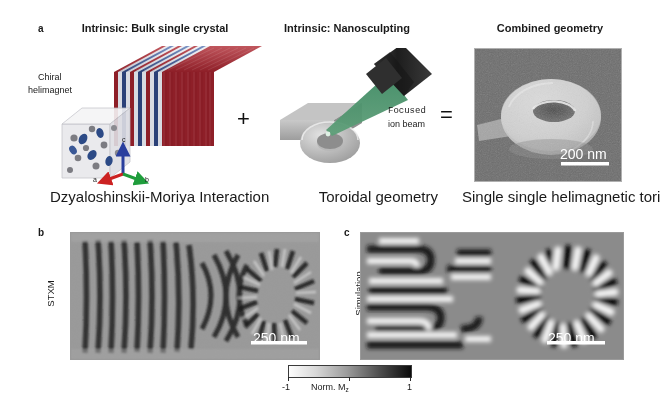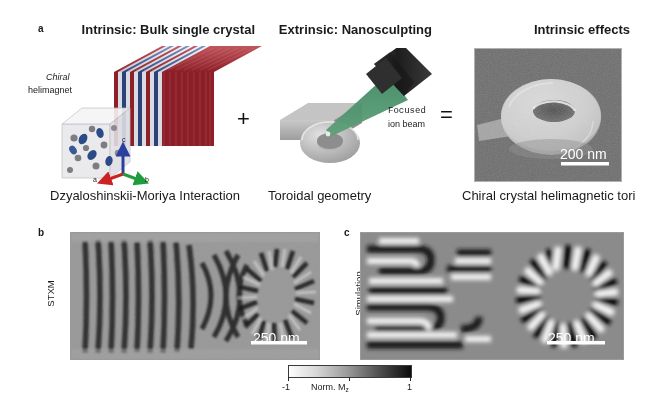--- a/index.html
+++ b/index.html
@@ -1,46 +1,46 @@
 <!DOCTYPE html>
 <html><head>
 <meta charset="utf-8">
 <style>
   html,body{margin:0;padding:0;background:#ffffff;}
   body{width:667px;height:412px;position:relative;overflow:hidden;
        font-family:"Liberation Sans","DejaVu Sans",sans-serif;color:#1a1a1a;}
   .abs{position:absolute;}
   .panel-letter{font-weight:bold;font-size:10px;line-height:1;}
-  .hdr{font-weight:bold;font-size:13px;text-align:right;white-space:nowrap;}
-  .cap{font-size:13px;text-align:left;white-space:nowrap;color:#1a1a1a;}
+  .hdr{font-weight:bold;font-size:11px;text-align:center;white-space:nowrap;}
+  .cap{font-size:15px;text-align:right;white-space:nowrap;color:#1a1a1a;}
   .sm{font-size:9px;white-space:nowrap;}
   .plus{font-size:22px;font-weight:500;line-height:1;color:#111;}
   .vlabel{font-size:9.5px;white-space:nowrap;transform-origin:50% 50%;
           transform:rotate(-90deg);}
   .imgbox{border:1px solid #9a9a9a;overflow:hidden;background:#8b8b8b;}
   .sem-box{border:1px solid #b0b0b0;}
   .scaletxt{position:absolute;color:#ffffff;font-size:14px;white-space:nowrap;}
   .cbar{position:absolute;border:1px solid #3a3a3a;
         background:linear-gradient(to right,#fdfdfd 0%,#d8d8d8 22%,#9a9a9a 48%,#4e4e4e 74%,#0b0b0b 100%);}
   .cbtick{position:absolute;background:#2a2a2a;width:1px;}
   .cbtxt{position:absolute;font-size:9px;white-space:nowrap;color:#1a1a1a;}
   sub{font-size:0.72em;vertical-align:-0.25em;}
 </style>
 </head>
 <body>
 
 <div class="abs panel-letter" style="left:38px;top:24px;">a</div>
 
 <div class="abs hdr" style="left:55px;top:22px;width:200px;">Intrinsic: Bulk single crystal</div>
 
-<div class="abs hdr" style="left:262px;top:22px;width:170px;">Extrinsic: Nanosculpting</div>
-
-<div class="abs hdr" style="left:470px;top:22px;width:160px;">Intrinsic effects</div>
-
-<div class="abs sm" style="left:46px;top:72px;font-style:italic;">Chiral</div>
+<div class="abs hdr" style="left:262px;top:22px;width:170px;">Intrinsic: Nanosculpting</div>
+
+<div class="abs hdr" style="left:470px;top:22px;width:160px;">Combined geometry</div>
+
+<div class="abs sm" style="left:38px;top:72px;">Chiral</div>
 <div class="abs sm" style="left:28px;top:85px;">helimagnet</div>
 
 <svg class="abs" style="left:110px;top:42px;" width="160" height="135" viewBox="0 0 160 135">
   <defs>
     <linearGradient id="redLay" x1="0" y1="0" x2="0" y2="1">
       <stop offset="0%" stop-color="#c0565d"></stop>
         <stop offset="100%" stop-color="#8e1f28"></stop>
     </linearGradient>
     <linearGradient id="bluLay" x1="0" y1="0" x2="0" y2="1">
       <stop offset="0%" stop-color="#7a93c4"></stop>
@@ -280,21 +280,21 @@
 
     <path d="M58 60 a22 12 0 0 1 42 2" fill="none" stroke="#f4f4f4" stroke-width="2.2" opacity="0.85"></path>
     <path d="M34 58 a46 32 0 0 1 44 -24" fill="none" stroke="#efefef" stroke-width="2" opacity="0.5"></path>
     <path d="M118 72 a46 34 0 0 1 -20 28" fill="none" stroke="#f2f2f2" stroke-width="1.6" opacity="0.45"></path>
     <ellipse cx="76" cy="100" rx="42" ry="10" fill="#8e8e8e" opacity="0.45"></ellipse>
   </g>
   <rect x="86" y="113" width="48" height="3.5" fill="#ffffff"></rect>
 </svg>
 <div class="abs scaletxt" style="left:560px;top:146px;">200 nm</div>
 
-<div class="abs cap" style="left:462px;top:188px;width:170px;">Chiral crystal helimagnetic tori</div>
+<div class="abs cap" style="left:462px;top:188px;width:170px;">Single single helimagnetic tori</div>
 
 <div class="abs panel-letter" style="left:38px;top:228px;">b</div>
 
 <div class="abs vlabel" style="left:20px;top:288px;width:60px;text-align:center;">STXM</div>
 
 <svg class="abs imgbox" style="left:70px;top:232px;" width="248" height="126" viewBox="0 0 248 126">
   <defs>
     <filter id="stxmNoise" x="0" y="0" width="100%" height="100%">
       <feTurbulence type="fractalNoise" baseFrequency="0.75" numOctaves="4" result="n"></feTurbulence>
       <feColorMatrix in="n" type="saturate" values="0"></feColorMatrix>

